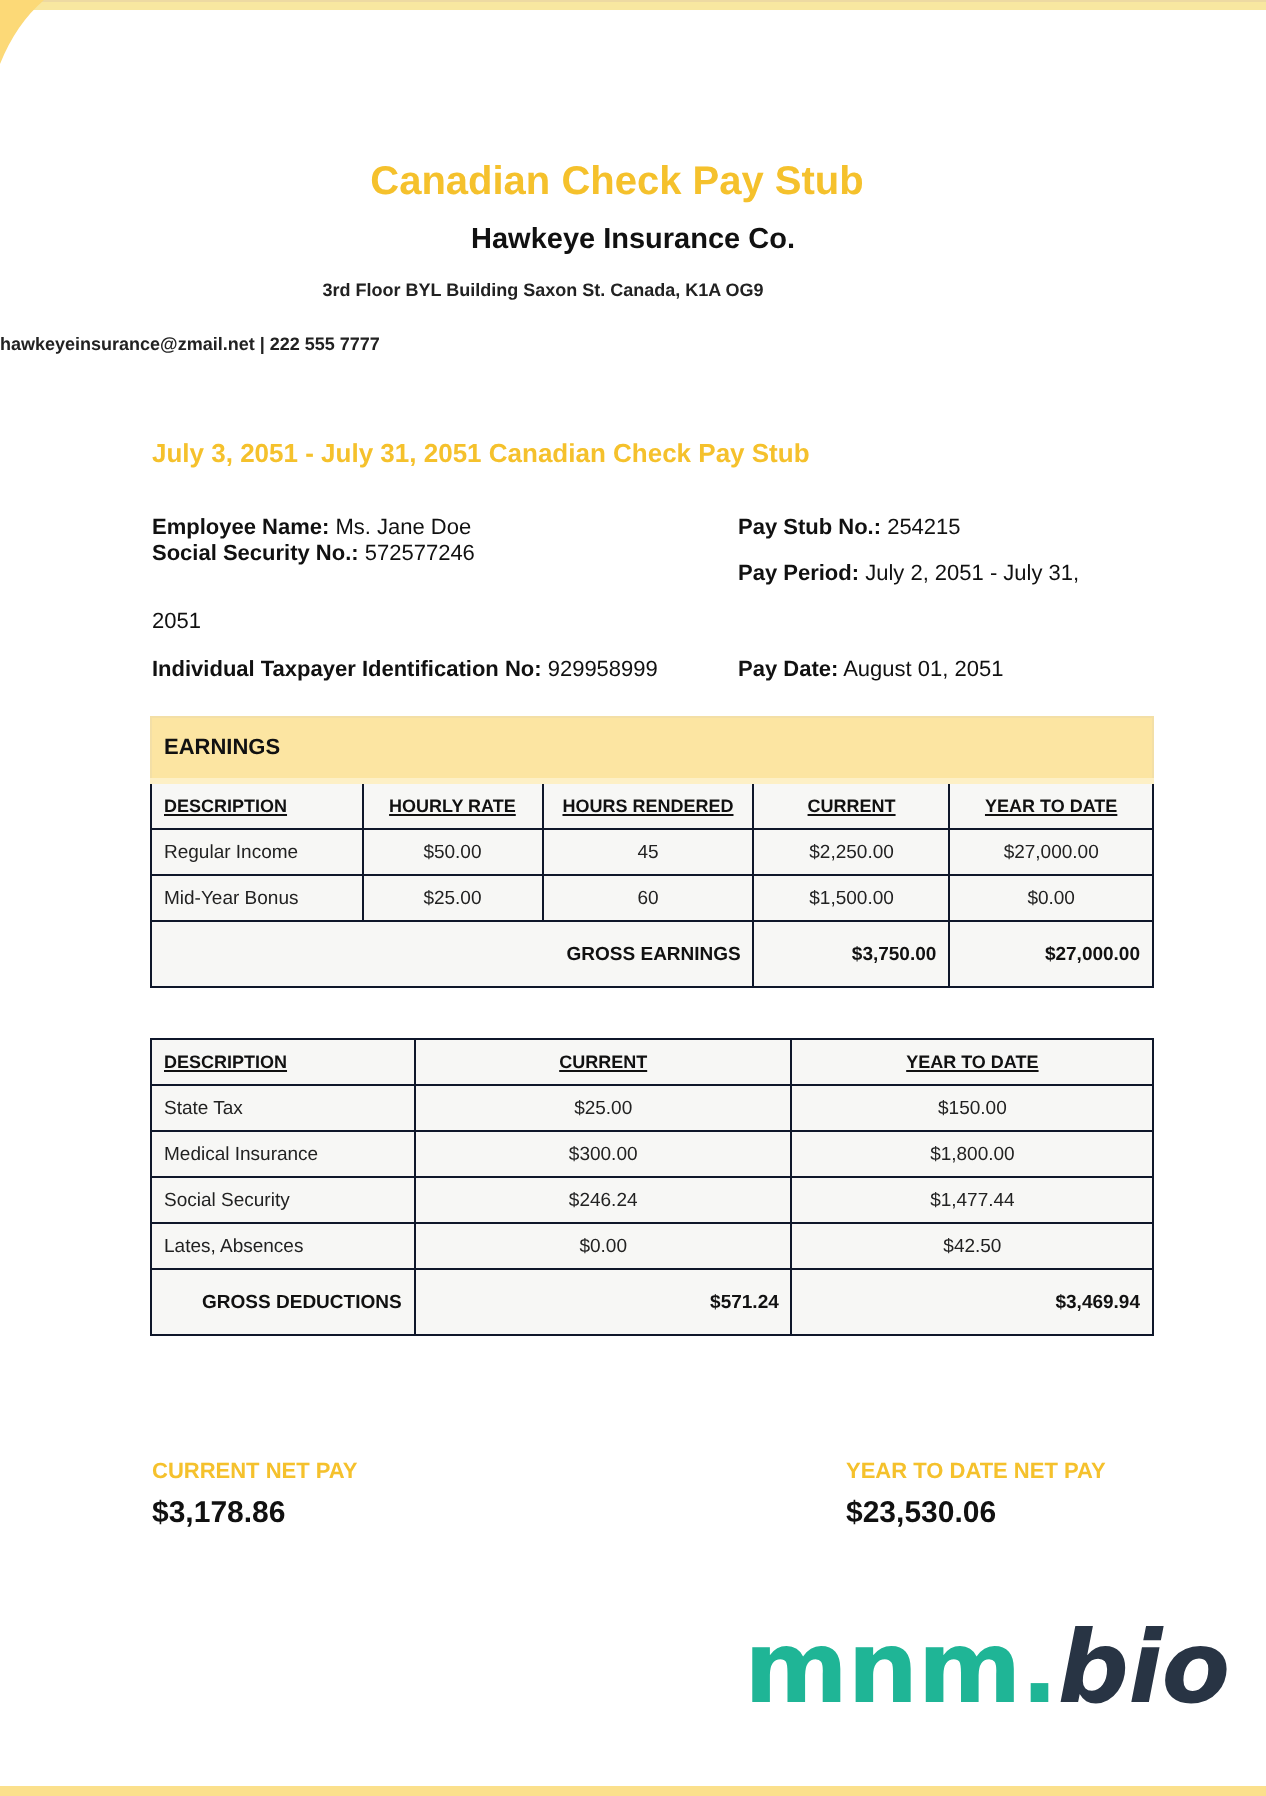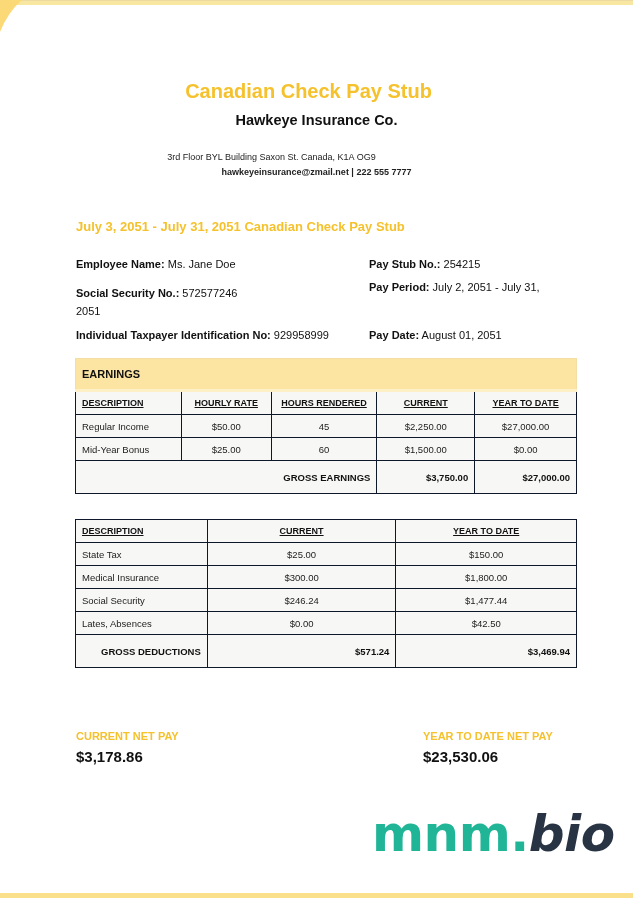--- a/index.html
+++ b/index.html
@@ -9,22 +9,22 @@
       font-family: "Liberation Sans", sans-serif;
       color: #111;
     }
     .top-bar { position: absolute; left: 0; top: 0; width: 633px; height: 5px; background: #f8e7a0; border-top: 1px solid #edd9a2; box-sizing: border-box; }
     .corner { position: absolute; left: 0; top: 0; width: 30px; height: 32px; overflow: hidden; }
     .corner svg { display: block; }
     .bottom-bar { position: absolute; left: 0; top: 893px; width: 633px; height: 5px; background: #fbe08c; }
 
     .title { position: absolute; left: 0; top: 80px; width: 617px; text-align: center; font-weight: bold; font-size: 20px; color: #f5c12c; }
     .company { position: absolute; left: 0; top: 112px; width: 633px; text-align: center; font-weight: bold; font-size: 14.5px; color: #111; }
-    .address { position: absolute; left: 0; top: 152px; width: 543px; text-align: center; font-size: 9px; font-weight: normal; color: #222; }
-    .contact { position: absolute; left: 0; top: 167px; width: 633px; text-align: center; font-size: 9px; font-weight: bold; color: #222; }
+    .address { position: absolute; left: 0; top: 140px; width: 543px; text-align: center; font-size: 9px; font-weight: bold; color: #222; }
+    .contact { position: absolute; left: 0; top: 167px; width: 633px; text-align: left; font-size: 9px; font-weight: bold; color: #222; }
 
     .period-heading { position: absolute; left: 76px; top: 219px; font-size: 13px; font-weight: bold; color: #f5c12c; }
 
     .info { position: absolute; font-size: 11px; color: #111; }
     .info b { font-weight: bold; }
 
     table.stub { position: absolute; left: 75px; width: 502px; border-collapse: collapse; font-size: 9.5px; background: #f7f7f5; }
     table.stub td { border: 1px solid #0f172a; padding: 0 6px; color: #222; }
     table.stub .section-row td { background: #fce5a2; height: 30px; font-weight: bold; font-size: 11px; border-color: #f3dfa6; border-bottom: 3px solid #fdf0c6; color: #111; }
     table.stub .hdr td { height: 22px; font-weight: bold; font-size: 9px; color: #111; text-decoration: underline; }
@@ -50,21 +50,21 @@
 </div>
 
 <div class="title">Canadian Check Pay Stub</div>
 <div class="company">Hawkeye Insurance Co.</div>
 <div class="address">3rd Floor BYL Building Saxon St. Canada, K1A OG9</div>
 <div class="contact">hawkeyeinsurance@zmail.net | 222 555 7777</div>
 
 <div class="period-heading">July 3, 2051 - July 31, 2051 Canadian Check Pay Stub</div>
 
 <div class="info" style="left:76px;top:258px;"><b>Employee Name:</b><span> Ms. Jane Doe</span></div>
-<div class="info" style="left:76px;top:287px;"><b>Social Security No.:</b><span> 572577246</span></div>
+<div class="info" style="left:76px;top:271px;"><b>Social Security No.:</b><span> 572577246</span></div>
 <div class="info" style="left:76px;top:305px;">2051</div>
 <div class="info" style="left:76px;top:329px;"><b>Individual Taxpayer Identification No:</b><span> 929958999</span></div>
 
 <div class="info" style="left:369px;top:258px;"><b>Pay Stub No.:</b><span> 254215</span></div>
 <div class="info" style="left:369px;top:281px;"><b>Pay Period:</b><span> July 2, 2051 - July 31,</span></div>
 <div class="info" style="left:369px;top:329px;"><b>Pay Date:</b><span> August 01, 2051</span></div>
 
 <table class="stub" style="top:358px;">
   <colgroup>
       <col style="width:106px">

